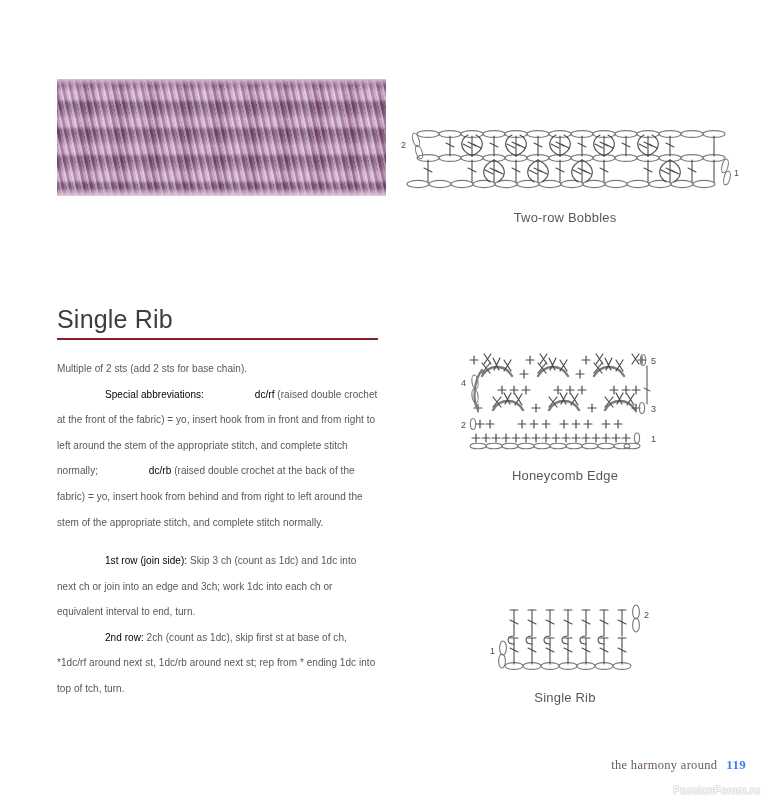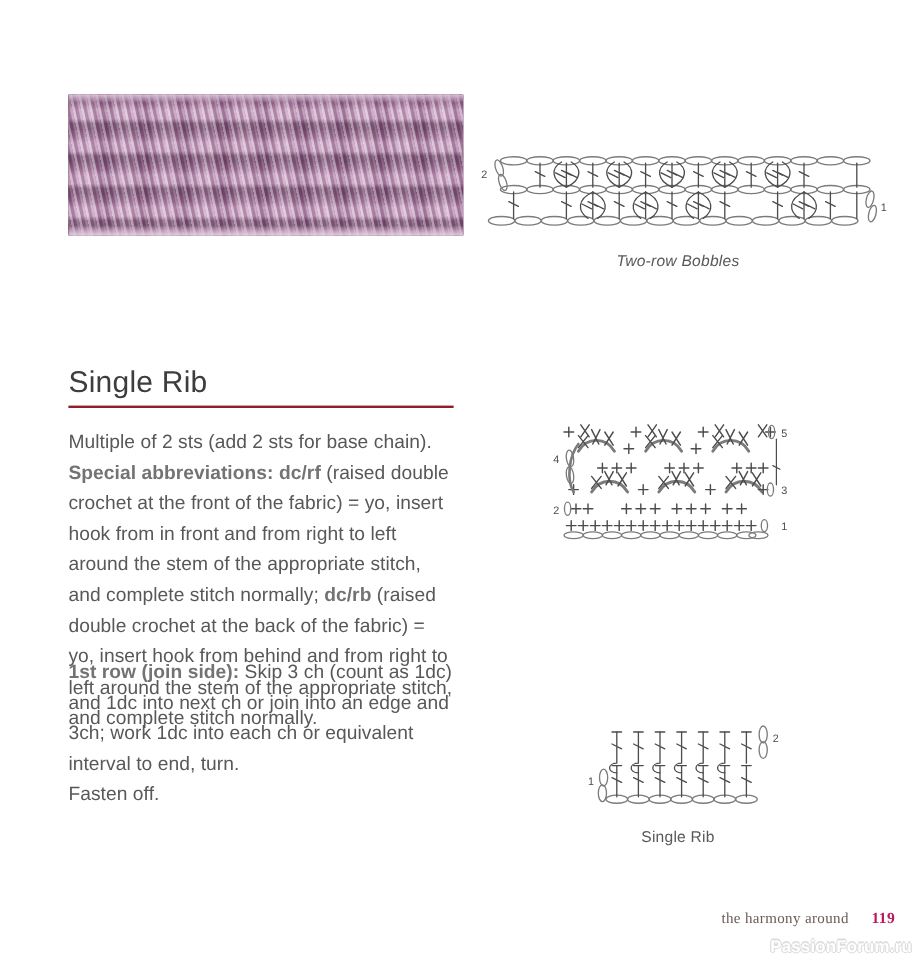--- a/index.html
+++ b/index.html
@@ -76,39 +76,39 @@
     top: 338px;
     width: 321px;
     height: 1.5px;
     background: #8e1f2a;
   }
 
   .body-block {
     position: absolute;
     left: 57px;
     width: 321px;
-    font-size: 16px;
+    font-size: 10px;
     line-height: 25.6px;
     color: #58585a;
     letter-spacing: 0.05px;
   }
   .body-block.b1 { top: 356px; }
   .body-block.b2 { top: 548px; }
   .body-block p { margin: 0; }
-  .body-block b { color: #737373; font-weight: 700; }
+  .body-block b { color: #000000; font-weight: 400; margin-left: 48px; }
 
   
   .caption {
     position: absolute;
     font-size: 13px;
     color: #58585a;
     text-align: center;
     letter-spacing: 0.2px;
   }
-  .cap-bobbles { left: 440px; top: 210px; width: 250px; font-style: italic; }
+  .cap-bobbles { left: 440px; top: 210px; width: 250px; }
   .cap-honey   { left: 440px; top: 468px; width: 250px; }
   .cap-rib     { left: 440px; top: 690px; width: 250px; }
 
   
   .diagram { position: absolute; }
   .diag-bobbles { left: 398px; top: 126px; width: 345px; height: 72px; }
   .diag-honey   { left: 460px; top: 342px; width: 215px; height: 110px; }
   .diag-rib     { left: 486px; top: 602px; width: 170px; height: 72px; }
   .diagram svg { display: block; width: 100%; height: 100%; }
 
@@ -117,31 +117,31 @@
     position: absolute;
     right: 20px;
     top: 757px;
     font-family: "Liberation Serif", serif;
     font-size: 12.5px;
     color: #6b5a55;
     letter-spacing: 0.3px;
   }
   .footer .pageno {
     font-weight: 700;
-    color: #be185d;
-    margin-left: 19px;
+    color: #3b82f6;
+    margin-left: 9px;
     font-size: 13px;
   }
   .watermark {
     position: absolute;
     right: 6px;
     bottom: 4px;
     font-family: "Liberation Sans", sans-serif;
-    font-size: 14px;
-    font-weight: 700;
+    font-size: 11px;
+    font-weight: 400;
     color: #ffffff;
     text-shadow:
       0 0 1px #d8d8d8, 1px 0 0 #dcdcdc, -1px 0 0 #dcdcdc,
       0 1px 0 #dcdcdc, 0 -1px 0 #dcdcdc;
     letter-spacing: 0.2px;
     opacity: 0.95;
   }
 </style>
 </head>
 <body>
@@ -157,21 +157,21 @@
   <div class="heading">Single Rib</div>
   <div class="heading-rule"></div>
 
   <div class="body-block b1">
     <p>Multiple of 2 sts (add 2 sts for base chain).</p>
     <p><b>Special abbreviations:</b><span> </span><b>dc/rf</b><span> (raised double crochet at the front of the fabric) = yo, insert hook from in front and from right to left around the stem of the appropriate stitch, and complete stitch normally; </span><b>dc/rb</b><span> (raised double crochet at the back of the fabric) = yo, insert hook from behind and from right to left around the stem of the appropriate stitch, and complete stitch normally.</span></p>
   </div>
 
   <div class="body-block b2">
     <p><b>1st row (join side):</b><span> Skip 3 ch (count as 1dc) and 1dc into next ch or join into an edge and 3ch; work 1dc into each ch or equivalent interval to end, turn.</span></p>
-    <p>Fasten off.</p>
+    <p><b>2nd row:</b><span> 2ch (count as 1dc), skip first st at base of ch, *1dc/rf around next st, 1dc/rb around next st; rep from * ending 1dc into top of tch, turn.</span></p>
   </div>
 
   <div class="diagram diag-bobbles">
     <svg viewBox="0 0 345 72" xmlns="http://www.w3.org/2000/svg" fill="none" stroke="#4c4c4c" stroke-width="1.1" stroke-linecap="round">
 
       <g stroke="#7b7b7b">
         <ellipse cx="20" cy="58" rx="11" ry="3.6"></ellipse>
           <ellipse cx="42" cy="58" rx="11" ry="3.6"></ellipse>
         <ellipse cx="64" cy="58" rx="11" ry="3.6"></ellipse>
           <ellipse cx="86" cy="58" rx="11" ry="3.6"></ellipse>
@@ -507,20 +507,21 @@
       <g stroke="#7b7b7b">
         <ellipse cx="150" cy="10" rx="3.4" ry="7"></ellipse>
         <ellipse cx="150" cy="23" rx="3.4" ry="7"></ellipse>
       </g>
       <text x="4" y="52" font-family="Liberation Sans, sans-serif" font-size="9" fill="#4c4c4c" stroke="none">1</text>
       <text x="158" y="16" font-family="Liberation Sans, sans-serif" font-size="9" fill="#4c4c4c" stroke="none">2</text>
     </svg>
   </div>
 
   <div class="caption cap-bobbles">Two-row Bobbles</div>
+  <div class="caption cap-honey">Honeycomb Edge</div>
   <div class="caption cap-rib">Single Rib</div>
 
   <div class="footer">
     <span>the harmony around</span><span class="pageno">119</span>
   </div>
 
   <div class="watermark">PassionForum.ru</div>
 
 </div>
 

